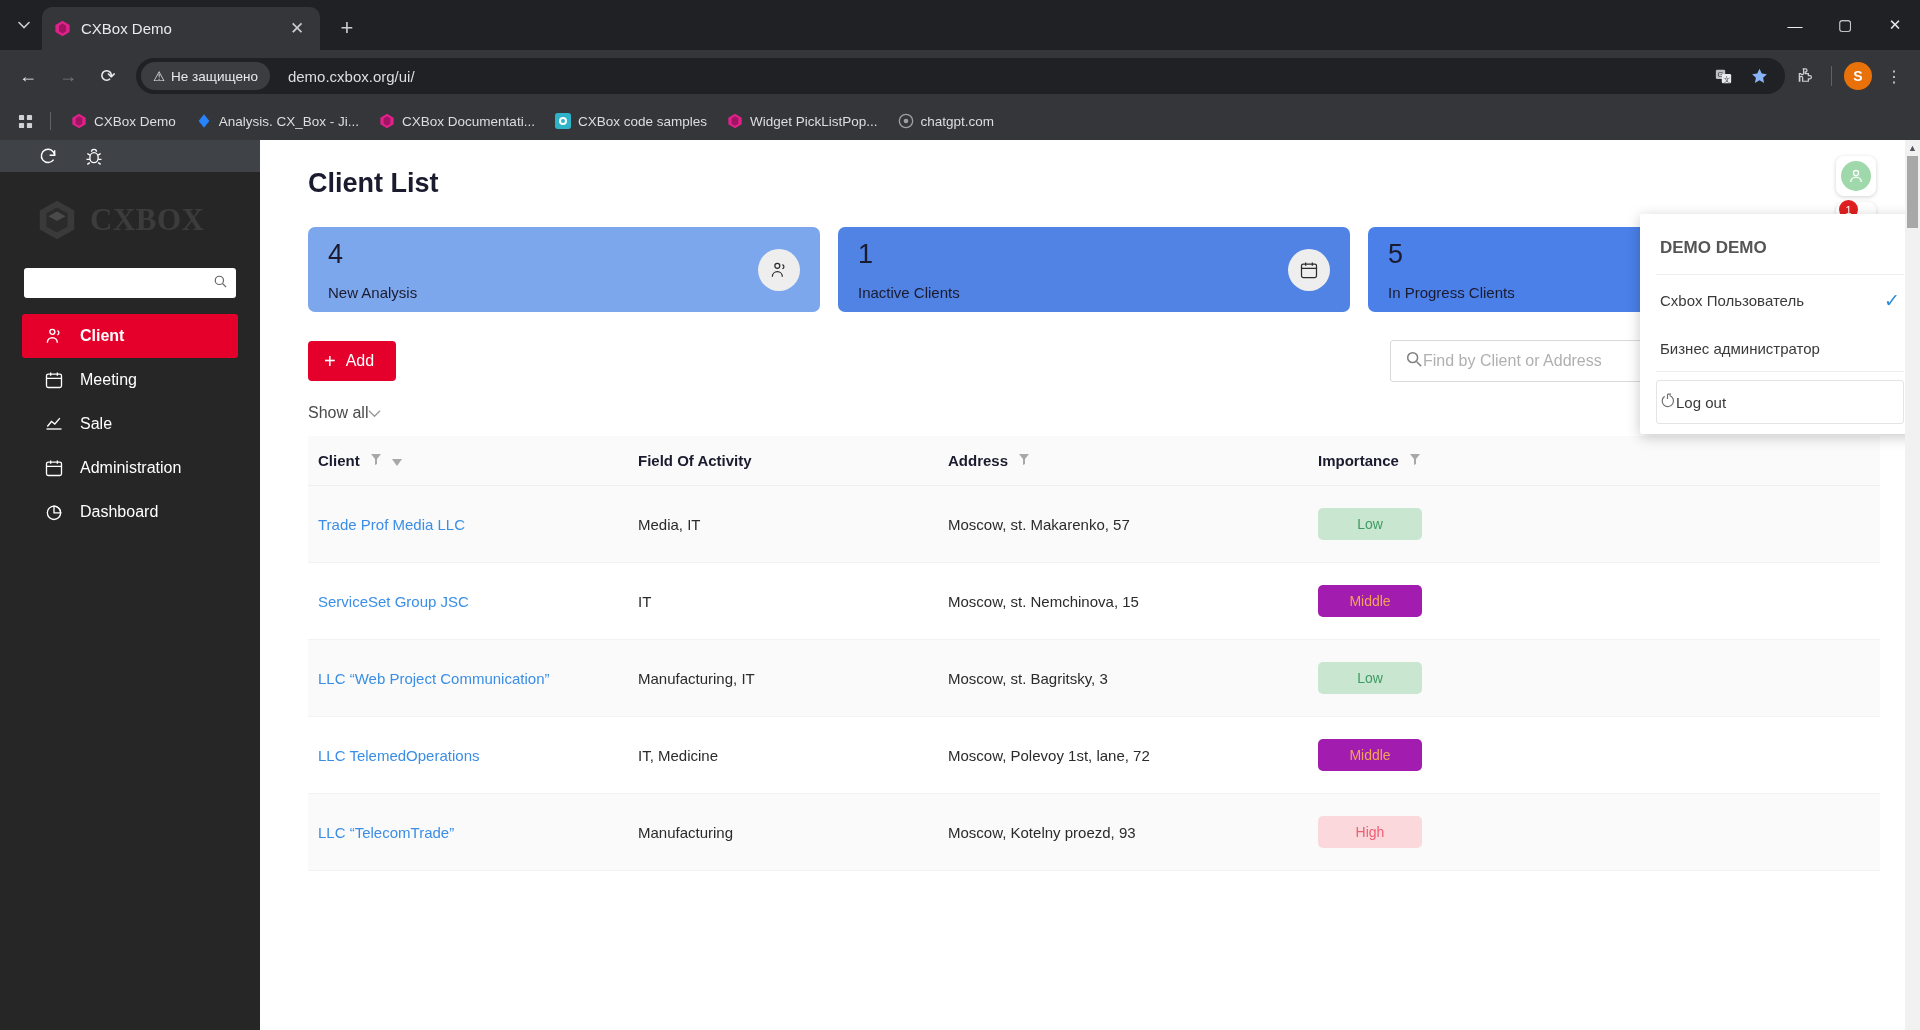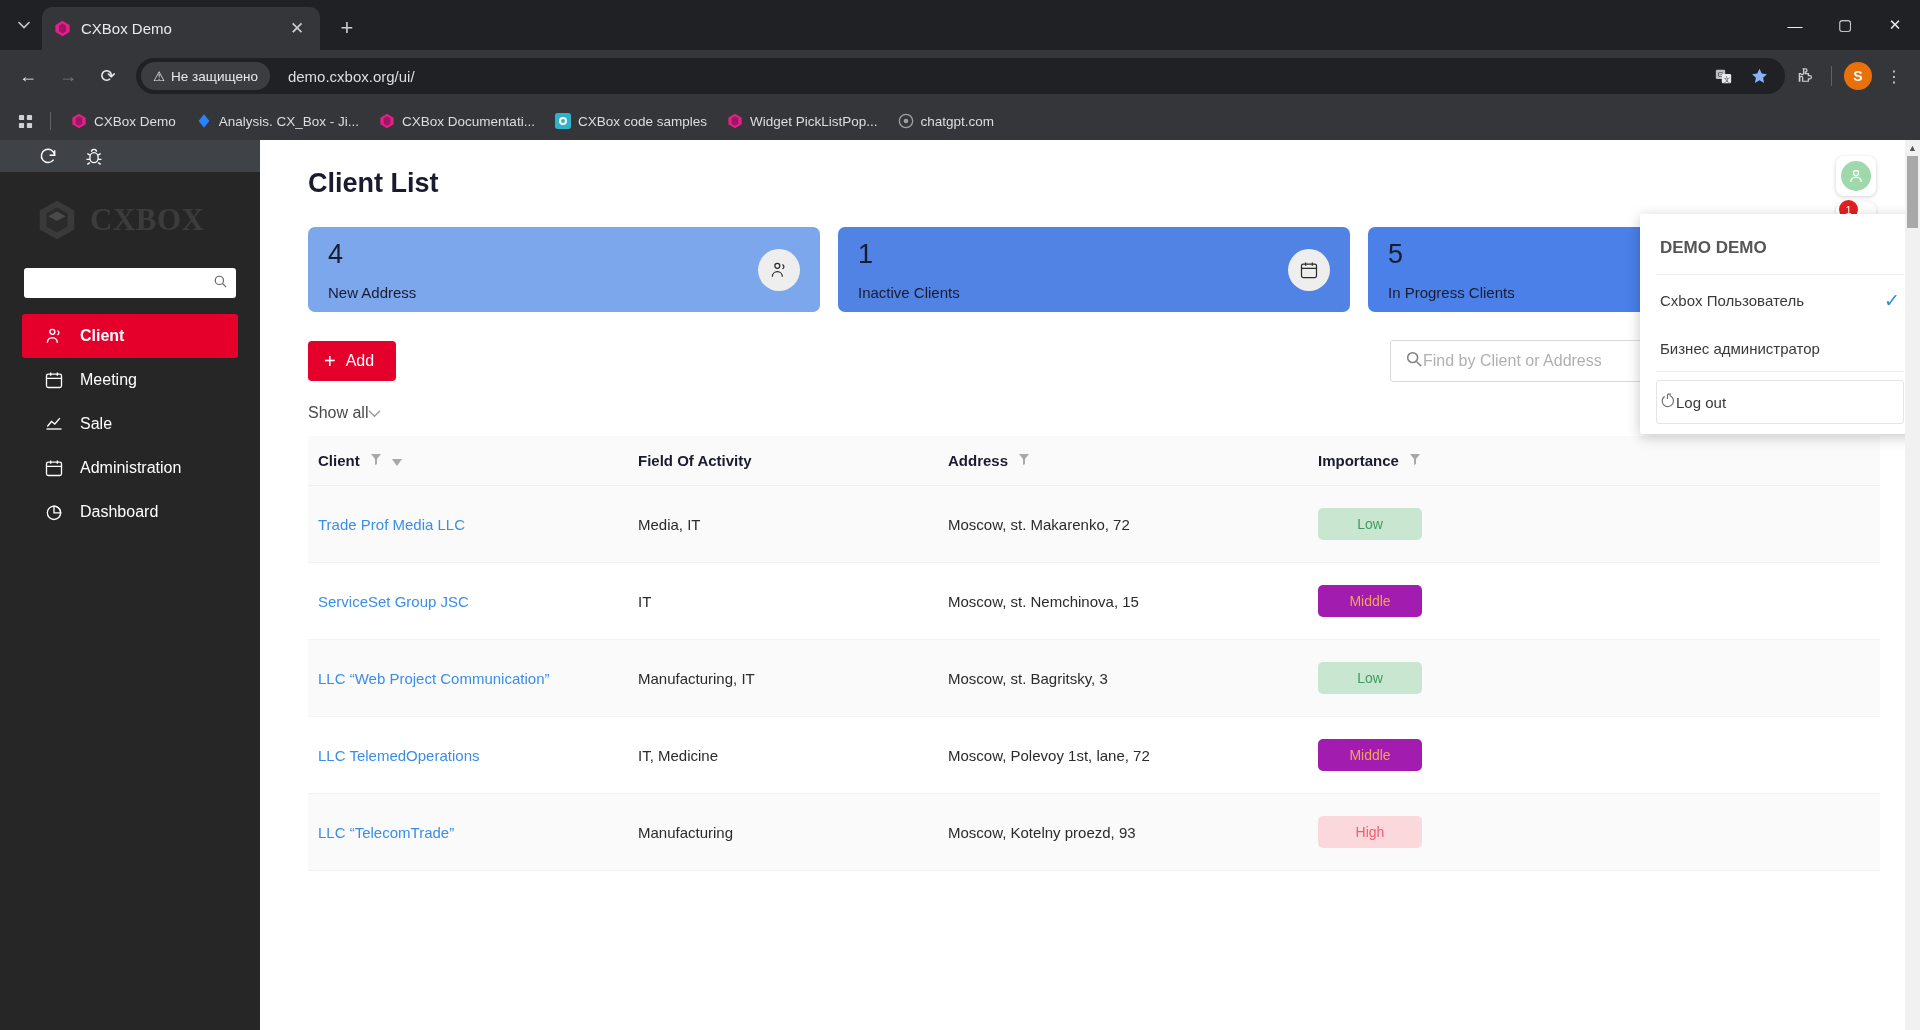--- a/index.html
+++ b/index.html
@@ -375,21 +375,21 @@
       </div>
     </div>
 
     <div class="main">
       <div class="main-inner">
         <div class="page-title">Client List</div>
 
         <div class="cards">
           <div class="card" style="background:#7da7ec">
             <div class="card-num">4</div>
-            <div class="card-label">New Address</div>
+            <div class="card-label">New Analysis</div>
             <div class="card-icon">
               <svg width="20" height="20" viewBox="0 0 24 24" fill="none" stroke="#2b2b2b" stroke-width="1.5">
                   <circle cx="10" cy="7" r="3"></circle>
                   <path d="M4 20c0-3.5 2.7-6 6-6s6 2.5 6 6"></path>
                   <path d="M16 5.5a2.6 2.6 0 010 5"></path>
                 </svg>
             </div>
           </div>
           <div class="card" style="background:#5083e4">
             <div class="card-num">1</div>
@@ -472,21 +472,21 @@
                         <path d="M1 1h10l-4 5v5l-2 1V6z" fill="#a8a8a8"></path>
                       </svg></span>
                 </span>
               </th>
             </tr>
           </thead>
           <tbody>
             <tr>
               <td><span class="cl-link">Trade Prof Media LLC</span></td>
               <td>Media, IT</td>
-              <td>Moscow, st. Makarenko, 72</td>
+              <td>Moscow, st. Makarenko, 57</td>
               <td><span class="badge low">Low</span></td>
             </tr>
             <tr>
               <td><span class="cl-link">ServiceSet Group JSC</span></td>
               <td>IT</td>
               <td>Moscow, st. Nemchinova, 15</td>
               <td><span class="badge middle">Middle</span></td>
             </tr>
             <tr>
               <td><span class="cl-link">LLC “Web Project Communication”</span></td>

